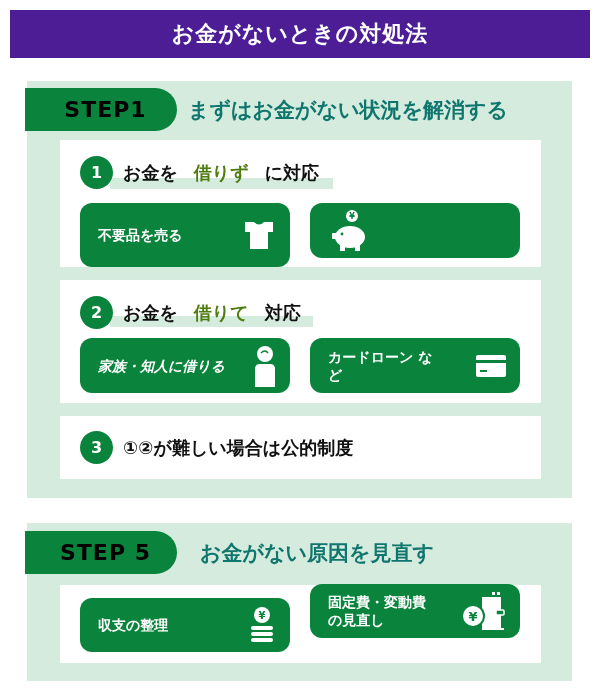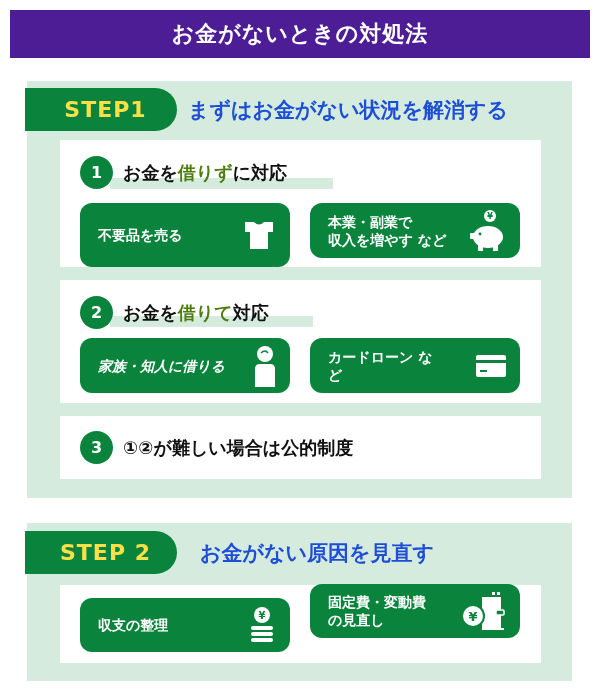--- a/index.html
+++ b/index.html
@@ -8,32 +8,32 @@
     font-family:"DejaVu Sans", "Liberation Sans", sans-serif;
   }
   .abs { position:absolute; box-sizing:border-box; }
   .title-bar {
     left:10px; top:10px; width:580px; height:48px; background:#4c1d95;
     color:#ffffff; font-size:22px; font-weight:bold;
     display:flex; align-items:center; justify-content:center; letter-spacing:1px;
   }
   .panel { background:#d4ebdd; }
   .step-tab {
-    background:#0a843c; color:#fde047; font-weight:bold; font-size:22px;
+    background:#0a843c; color:#000000; font-weight:bold; font-size:22px;
     border-radius:0 22px 22px 0; display:flex; align-items:center; justify-content:center;
     letter-spacing:1px;
     padding-left:9px;
   }
-  .step-title { font-size:21px; font-weight:bold; color:#1d4ed8; display:flex; align-items:center;font-family:Liberation Mono, monospace; }
+  .step-title { font-size:21px; font-weight:bold; color:#0f766e; display:flex; align-items:center;font-family:Liberation Mono, monospace; }
   .box { background:#ffffff; }
   .num-circle {
     width:33px; height:33px; border-radius:50%; background:#0a843c; color:#fff;
     font-weight:bold; font-size:16px; display:flex; align-items:center; justify-content:center;
   }
-  .heading { font-size:18px; font-weight:bold; color:#111; display:flex; align-items:center; white-space:nowrap; }
+  .heading { font-size:18px; font-weight:bold; color:#111; display:flex; align-items:center; white-space:nowrap;gap:16px; }
   .heading .hl { color:#4d7c0f; }
   .strip { background:#d4ebdd; height:11px; }
   .btn {
     background:#0a843c; color:#fff; border-radius:12px; font-size:14px; font-weight:bold;
     display:flex; align-items:center; padding-left:18px; padding-right:14px; line-height:18px;
     justify-content:space-between;
   }
   .btn .lbl { white-space:pre-line; }
   .btn svg { flex:0 0 auto; }
 </style>
@@ -54,22 +54,20 @@
     <span class="hl">借りず</span>
     <span>に対応</span>
 </div>
 <div class="abs btn" style="left:80px; top:203px; width:210px; height:64px;">
   <span class="lbl">不要品を売る</span>
   <svg width="34" height="30" viewBox="0 0 34 30">
       <path d="M3 2 L12 2 Q17 7 22 2 L31 2 L31 12 L26 12 L26 29 L8 29 L8 12 L3 12 Z" fill="#fff"></path>
     </svg>
 </div>
 <div class="abs btn" style="left:310px; top:203px; width:210px; height:55px;">
-  <span class="lbl">本業・副業で
-収入を増やす など</span>
   <svg width="40" height="44" viewBox="0 0 40 44">
       <circle cx="24" cy="7" r="6" fill="#fff"></circle>
       <text x="24" y="10" font-size="8" text-anchor="middle" fill="#0a843c" font-weight="bold">¥</text>
       <rect x="20" y="14" width="8" height="2" fill="#0a843c"></rect>
       <ellipse cx="22" cy="28" rx="15" ry="11" fill="#fff"></ellipse>
       <rect x="4" y="24" width="6" height="6" rx="1" fill="#fff"></rect>
       <rect x="12" y="34" width="5" height="8" fill="#fff"></rect>
       <rect x="27" y="34" width="5" height="8" fill="#fff"></rect>
       <circle cx="14" cy="25" r="1.4" fill="#0a843c"></circle>
     </svg>
@@ -98,21 +96,21 @@
       <rect x="0" y="5" width="30" height="3" fill="#0a843c"></rect>
       <rect x="4" y="15" width="7" height="2" fill="#0a843c"></rect>
     </svg>
 </div>
 
 <div class="abs box" style="left:60px; top:416px; width:481px; height:63px;"></div>
 <div class="abs num-circle" style="left:80px; top:431px;">3</div>
 <div class="abs heading" style="left:123px; top:434px; height:28px;">①②が難しい場合は公的制度</div>
 
 <div class="abs panel" style="left:27px; top:523px; width:545px; height:158px;"></div>
-<div class="abs step-tab" style="left:25px; top:531px; width:152px; height:43px;">STEP 2</div>
+<div class="abs step-tab" style="left:25px; top:531px; width:152px; height:43px;">STEP 5</div>
 <div class="abs step-title" style="left:200px; top:531px; height:43px;">お金がない原因を見直す</div>
 
 <div class="abs box" style="left:60px; top:585px; width:481px; height:78px;"></div>
 <div class="abs btn" style="left:80px; top:598px; width:210px; height:54px;text-align:right;">
   <span class="lbl">収支の整理</span>
   <svg width="28" height="38" viewBox="0 0 28 38">
       <circle cx="14" cy="9" r="8" fill="#fff"></circle>
       <text x="14" y="13" font-size="10" text-anchor="middle" fill="#0a843c" font-weight="bold">¥</text>
       <rect x="3" y="20" width="22" height="4" rx="2" fill="#fff"></rect>
       <rect x="3" y="26" width="22" height="4" rx="2" fill="#fff"></rect>

